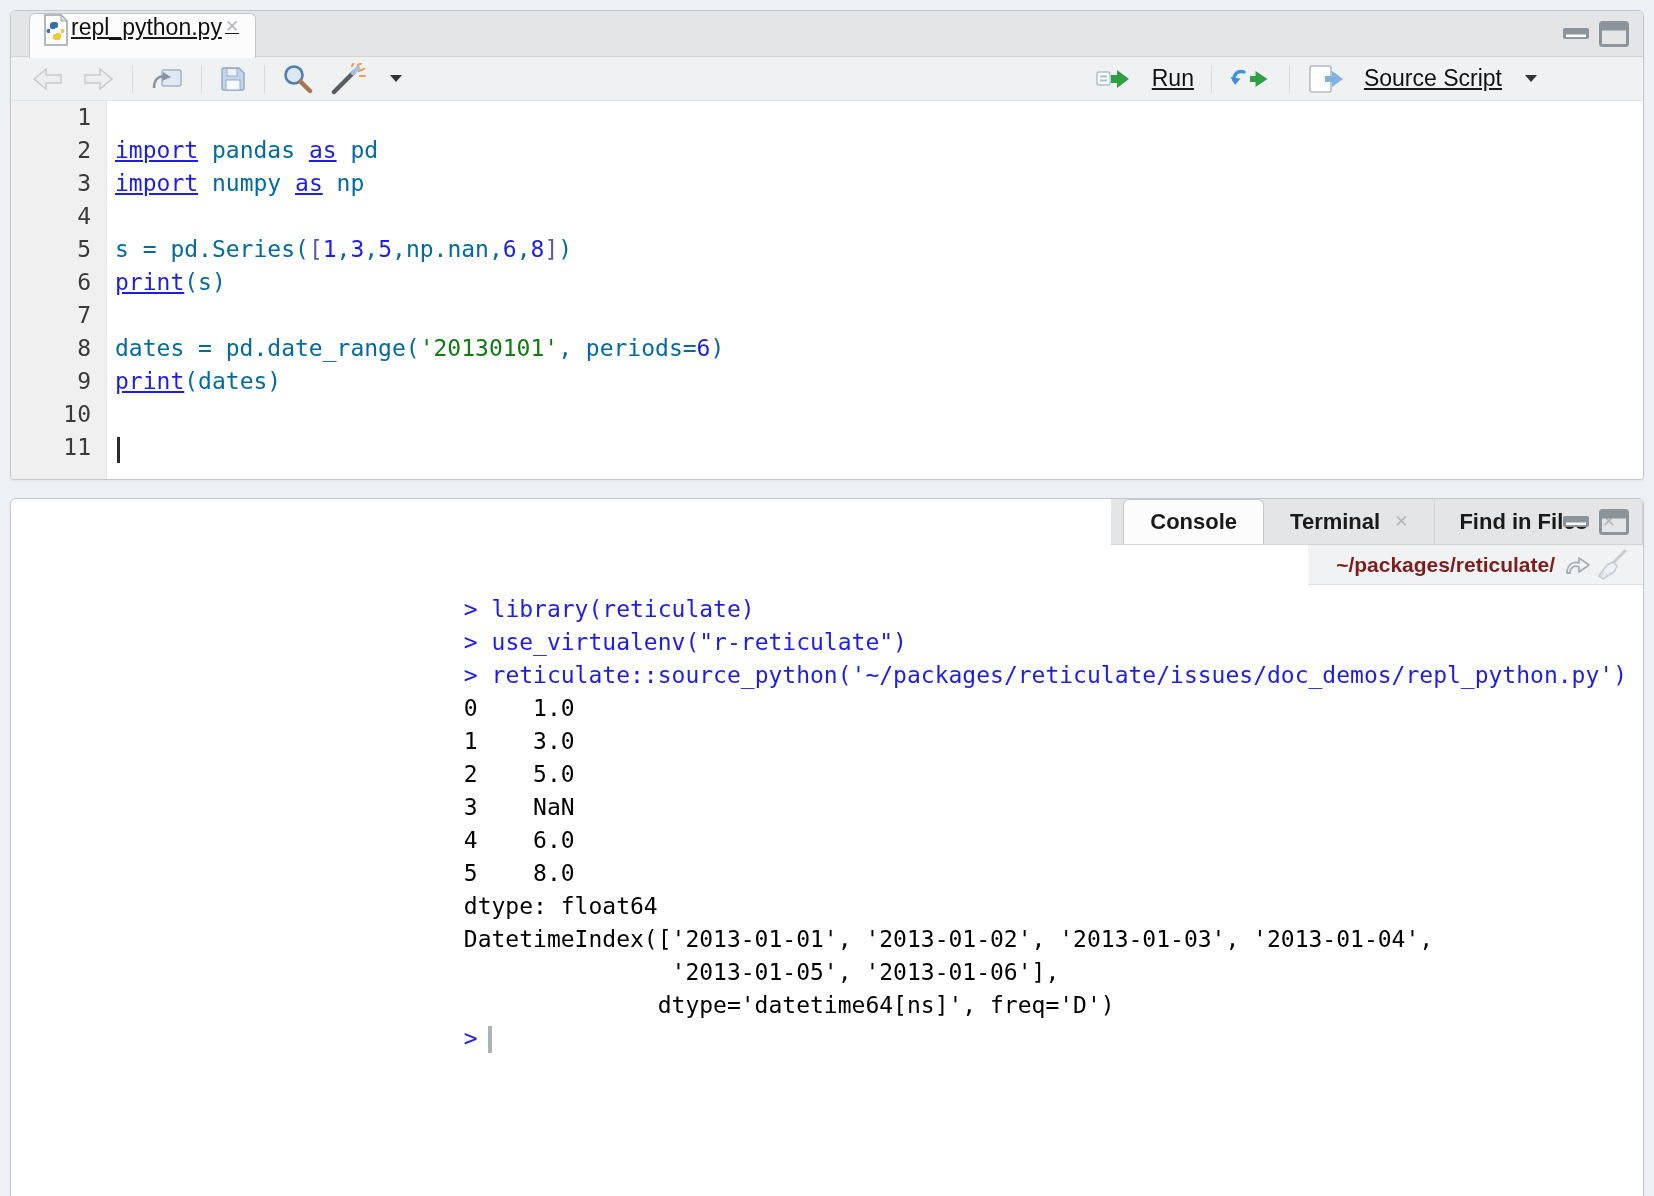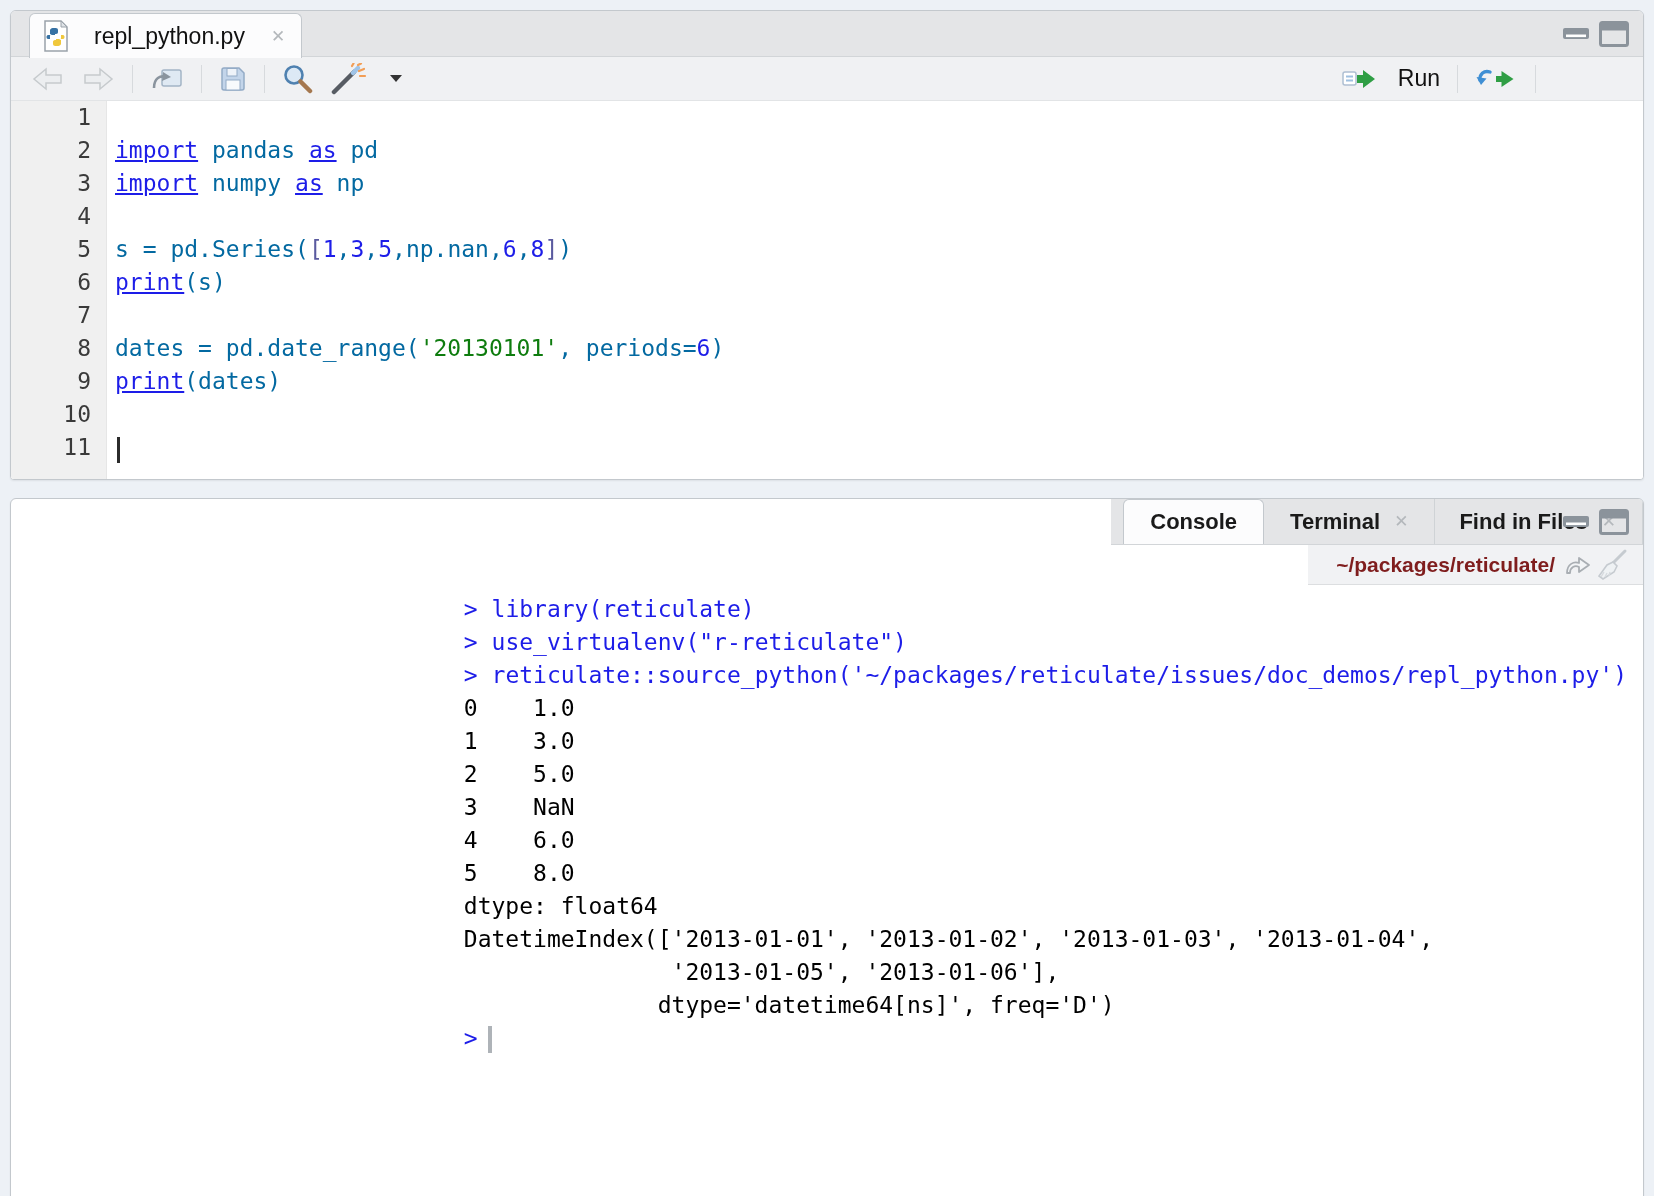--- a/index.html
+++ b/index.html
@@ -29,23 +29,24 @@
     border-bottom:1px solid #d2d5d8;
     position:relative; flex:0 0 auto;
     display:flex; align-items:stretch;
   }
   .etab {
     position:absolute; left:18px; top:2px; height:45px;
     min-width:226px;
     background:#fcfcfd;
     border:1px solid #c3c8cd; border-bottom:none;
     border-radius:6px 6px 0 0;
-    display:flex; align-items:center; gap:24px;
+    display:flex; gap:1px;
     padding:0 14px 0 12px;
     cursor:default;
+    text-decoration:underline;
   }
   .etab-title { font-size:23px; color:#111; }
   .tab-close { font-size:17px; color:#b4b8bc; padding:2px 2px; cursor:pointer; }
   .wctrl { position:absolute; right:14px; top:0; height:100%; display:flex; align-items:center; gap:9px; }
 
   .ctab {
     height:100%; display:flex; align-items:center; gap:12px;
     padding:0 24px; font-size:22px; font-weight:bold; color:#1a1a1a;
     border-right:1px solid #cfd3d6; cursor:pointer;
   }
@@ -60,21 +61,21 @@
   
   .toolbar {
     height:44px; flex:0 0 auto;
     background:#f0f1f3;
     border-bottom:1px solid #e2e4e6;
     display:flex; align-items:center;
     padding:0 98px 0 12px;
   }
   .tb-btn {
     display:flex; align-items:center; gap:20px;
-    padding:3px 8px; border-radius:3px; cursor:pointer;
+    padding:3px 8px; border-radius:3px; cursor:pointer;text-decoration:underline;
   }
   .tb-label { font-size:23px; color:#111; white-space:nowrap; }
   .tb-sep { width:1px; height:28px; background:#d7dadd; margin:0 9px; }
   .caret {
     width:0; height:0; margin-left:3px;
     border-left:6px solid transparent; border-right:6px solid transparent;
     border-top:7px solid #333;
   }
   .spacer { flex:1; }
 
@@ -242,20 +243,28 @@
     </span>
     <span class="tb-sep"></span>
     <span class="tb-btn">
       <svg width="43" height="26" viewBox="0 0 43 26">
         <path d="M15 6 C9 4 4.5 8 5 14" fill="none" stroke="#3f8fd4" stroke-width="3.4" stroke-linecap="round"></path>
         <path d="M1.5 11 l4.5 8 5.5 -6.5 z" fill="#3f8fd4"></path>
         <path d="M21 10 h5.5 V5 l12 8 -12 8 v-5 H21 z" fill="#2f9e44"></path>
       </svg>
     </span>
     <span class="tb-sep"></span>
+    <span class="tb-btn">
+      <svg width="37" height="30" viewBox="0 0 37 30">
+        <rect x="3" y="2" width="21" height="26" rx="2" fill="#fff" stroke="#b3bcc6" stroke-width="1.6"></rect>
+        <path d="M18 12 h7 V7 l11 8 -11 8 v-5 h-7 z" fill="#7fb2e0"></path>
+      </svg>
+      <span class="tb-label">Source Script</span>
+      <span class="caret"></span>
+    </span>
   </div>
 
   <div class="code-area">
     <div class="gutter">
         <div class="gut-line">1</div>
         <div class="gut-line">2</div>
         <div class="gut-line">3</div>
         <div class="gut-line">4</div>
         <div class="gut-line">5</div>
         <div class="gut-line">6</div>

